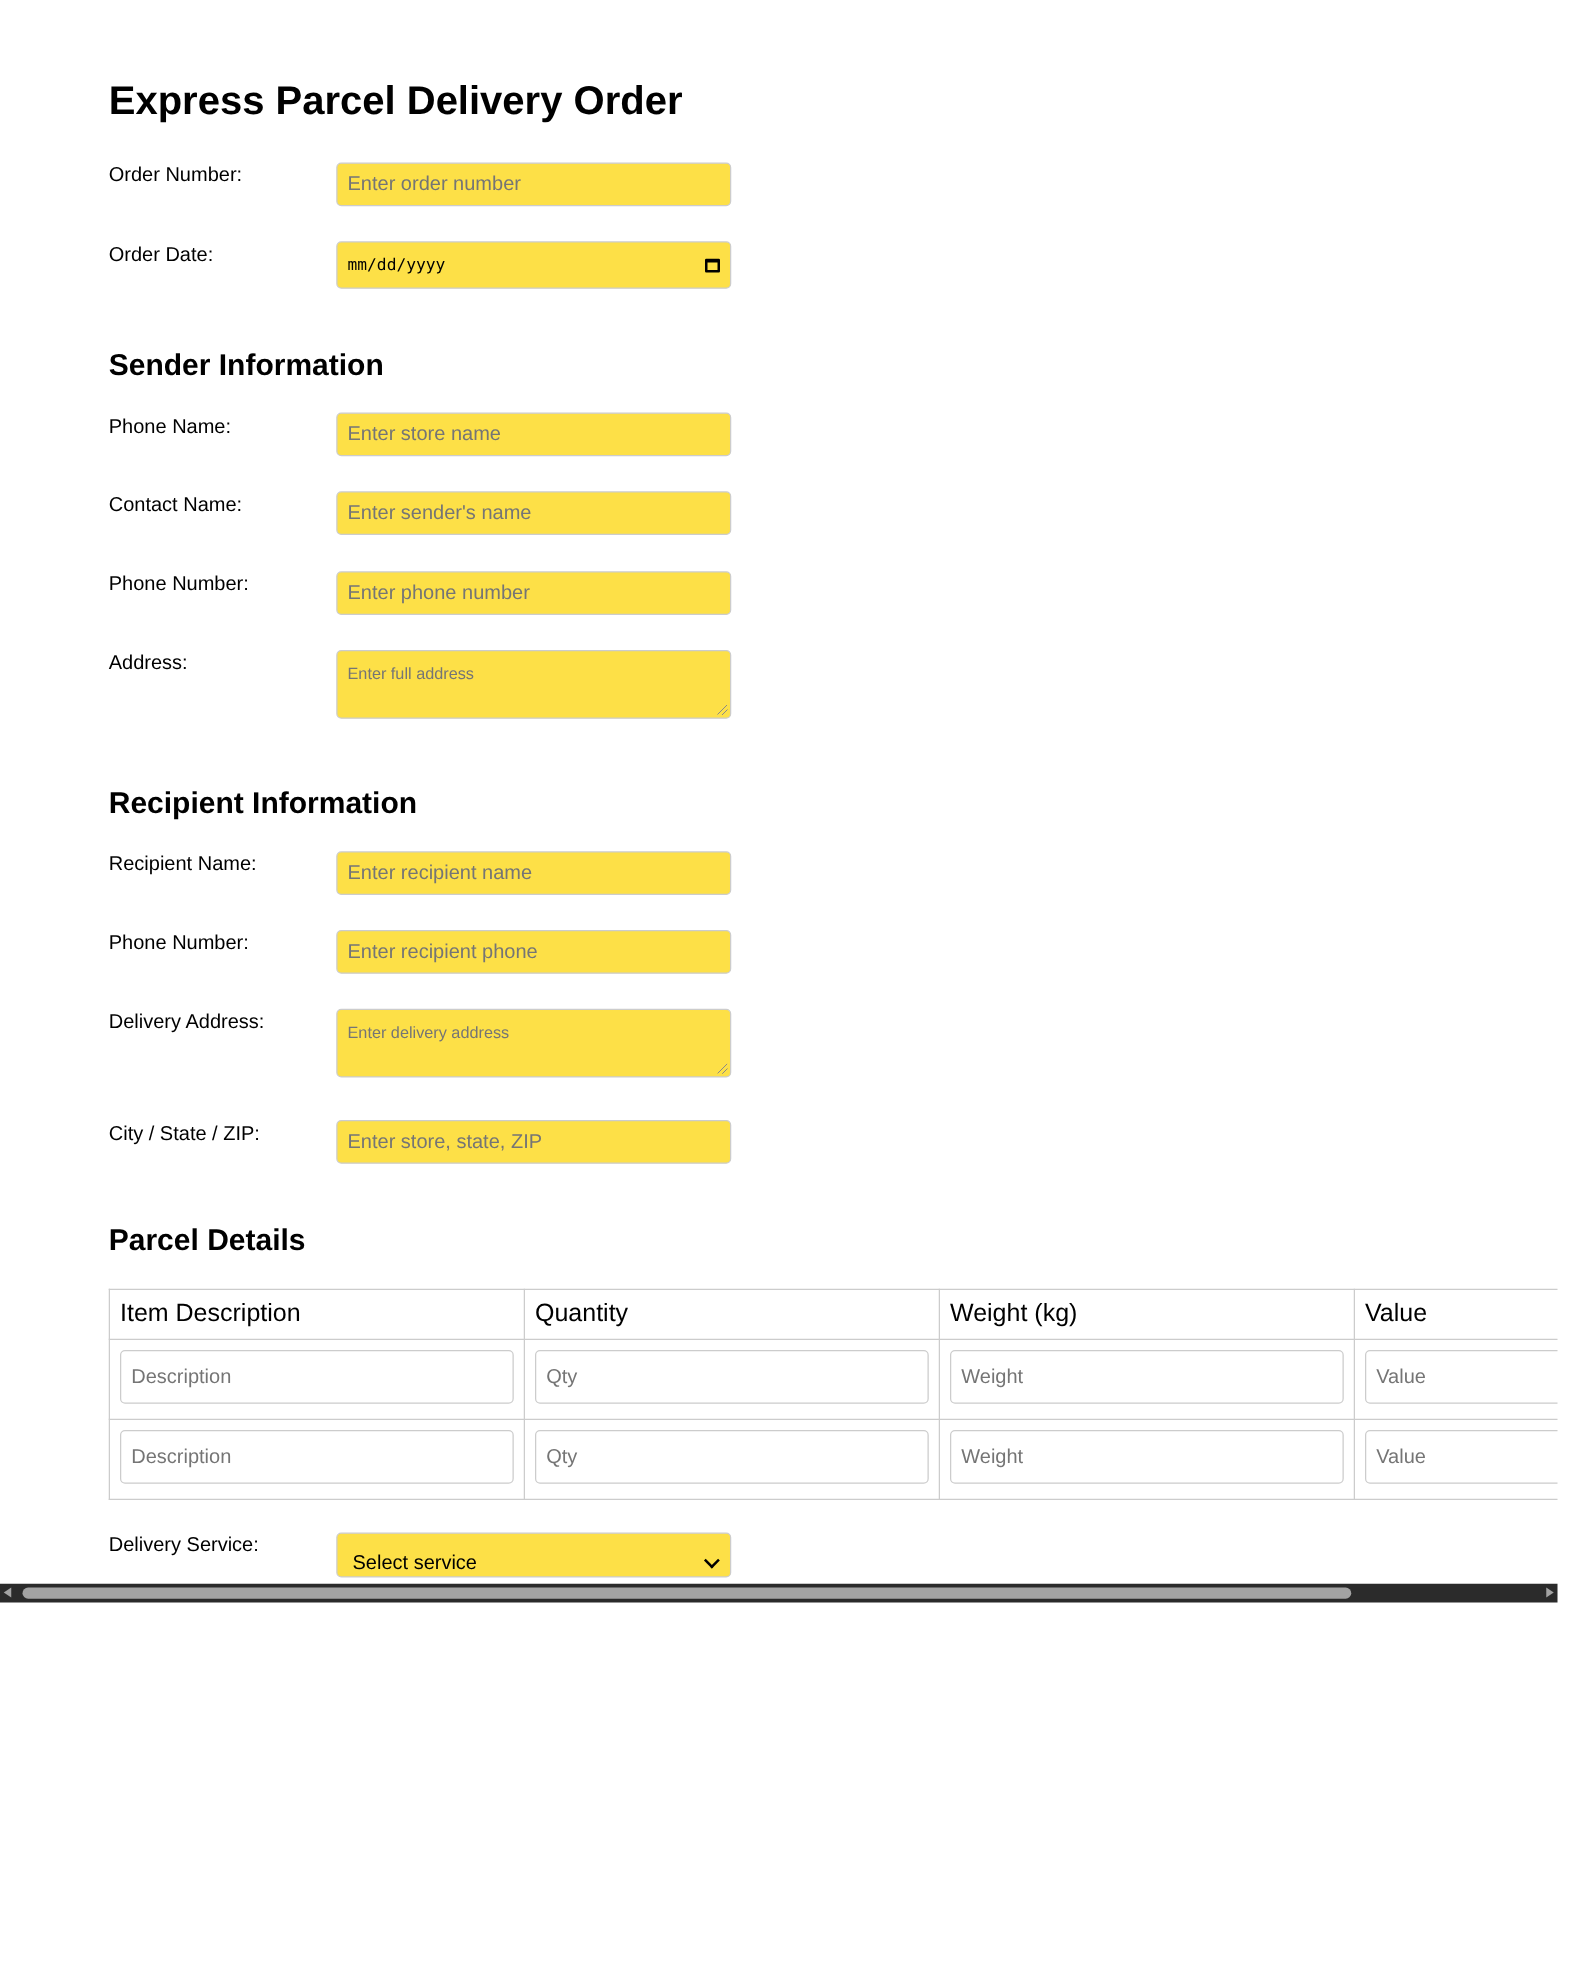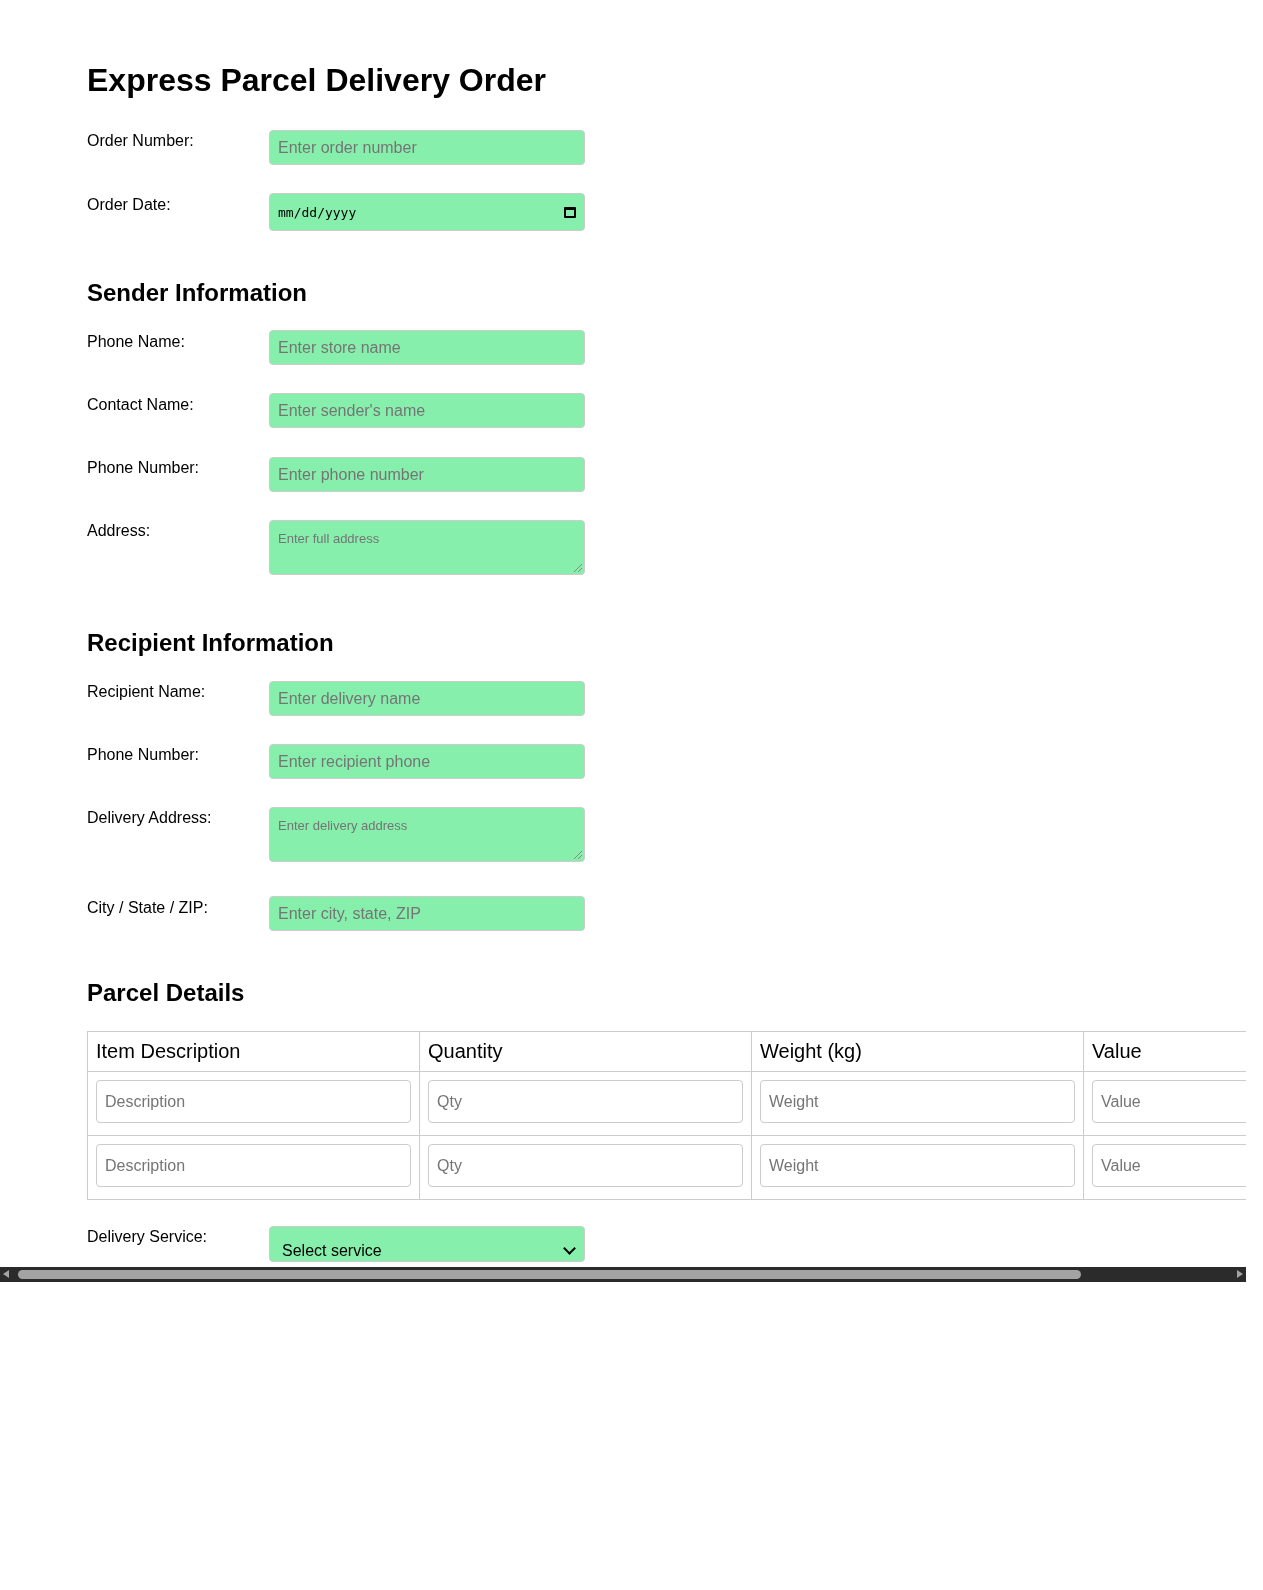--- a/index.html
+++ b/index.html
@@ -4,21 +4,21 @@
 <style>
   html, body { margin: 0; padding: 0; background: #ffffff; }
   body { width: 1263px; height: 1590px; position: relative; overflow: hidden;
          font-family: "Liberation Sans", sans-serif; color: #000; }
   .viewport { position: absolute; left: 0; top: 0; width: 1246px; height: 1267px; overflow: hidden; background: #fff; }
   .page { position: absolute; left: 87px; top: 0; width: 1340px; }
   h1 { position: absolute; left: 0; top: 62px; margin: 0; font-size: 32px; font-weight: bold; white-space: nowrap; }
   h2 { position: absolute; left: 0; margin: 0; font-size: 24px; font-weight: bold; white-space: nowrap; }
   .label { position: absolute; left: 0; font-size: 16px; white-space: nowrap; }
   .field { position: absolute; left: 182px; width: 316px; height: 35px; box-sizing: border-box;
-           border: 1px solid #cccccc; border-radius: 4px; background: #86efac; padding: 0 8px;
+           border: 1px solid #cccccc; border-radius: 4px; background: #fde047; padding: 0 8px;
            font-family: "Liberation Sans", sans-serif; font-size: 16px; color: #757575;
            display: flex; align-items: center; }
   .field.date { height: 38px; color: #000; font-family: "DejaVu Sans Mono", monospace; font-size: 13px; justify-content: space-between; }
   .field.area { height: 55px; align-items: flex-start; padding-top: 10px; font-family: Liberation Sans, sans-serif; font-size: 13px; color: #757575; }
   .field.select { height: 36px; color: #000; justify-content: space-between; padding: 13px 6px 0 12px; }
   .cal-icon { width: 12px; height: 11px; border: 2px solid #000; border-top-width: 3px; border-radius: 1px; box-sizing: border-box; }
   .resize-icon { position: absolute; right: 2px; bottom: 2px; width: 8px; height: 8px;
                  background: linear-gradient(135deg, transparent 45%, #888 45%, #888 52%, transparent 52%, transparent 70%, #888 70%, #888 77%, transparent 77%); }
   .chev-icon { width: 7px; height: 7px; border-right: 2px solid #000; border-bottom: 2px solid #000; transform: rotate(45deg); margin-top: -4px; margin-right: 4px; }
   table.parcel { position: absolute; left: 0; top: 1031px; border-collapse: collapse; width: 1329px; }
@@ -70,37 +70,37 @@
     <div class="label" style="top:522px">Address:</div>
     <div class="field area" style="top:520px">
       <span>Enter full address</span>
       <span class="resize-icon"></span>
     </div>
 
     <h2 style="top:629px">Recipient Information</h2>
 
     <div class="label" style="top:683px">Recipient Name:</div>
     <div class="field" style="top:681px">
-      <span>Enter delivery name</span>
+      <span>Enter recipient name</span>
     </div>
 
     <div class="label" style="top:746px">Phone Number:</div>
     <div class="field" style="top:744px">
       <span>Enter recipient phone</span>
     </div>
 
     <div class="label" style="top:809px">Delivery Address:</div>
     <div class="field area" style="top:807px">
       <span>Enter delivery address</span>
       <span class="resize-icon"></span>
     </div>
 
     <div class="label" style="top:899px">City / State / ZIP:</div>
     <div class="field" style="top:896px">
-      <span>Enter city, state, ZIP</span>
+      <span>Enter store, state, ZIP</span>
     </div>
 
     <h2 style="top:979px">Parcel Details</h2>
 
     <table class="parcel">
       <thead>
         <tr>
           <th>Item Description</th>
           <th>Quantity</th>
           <th>Weight (kg)</th>

